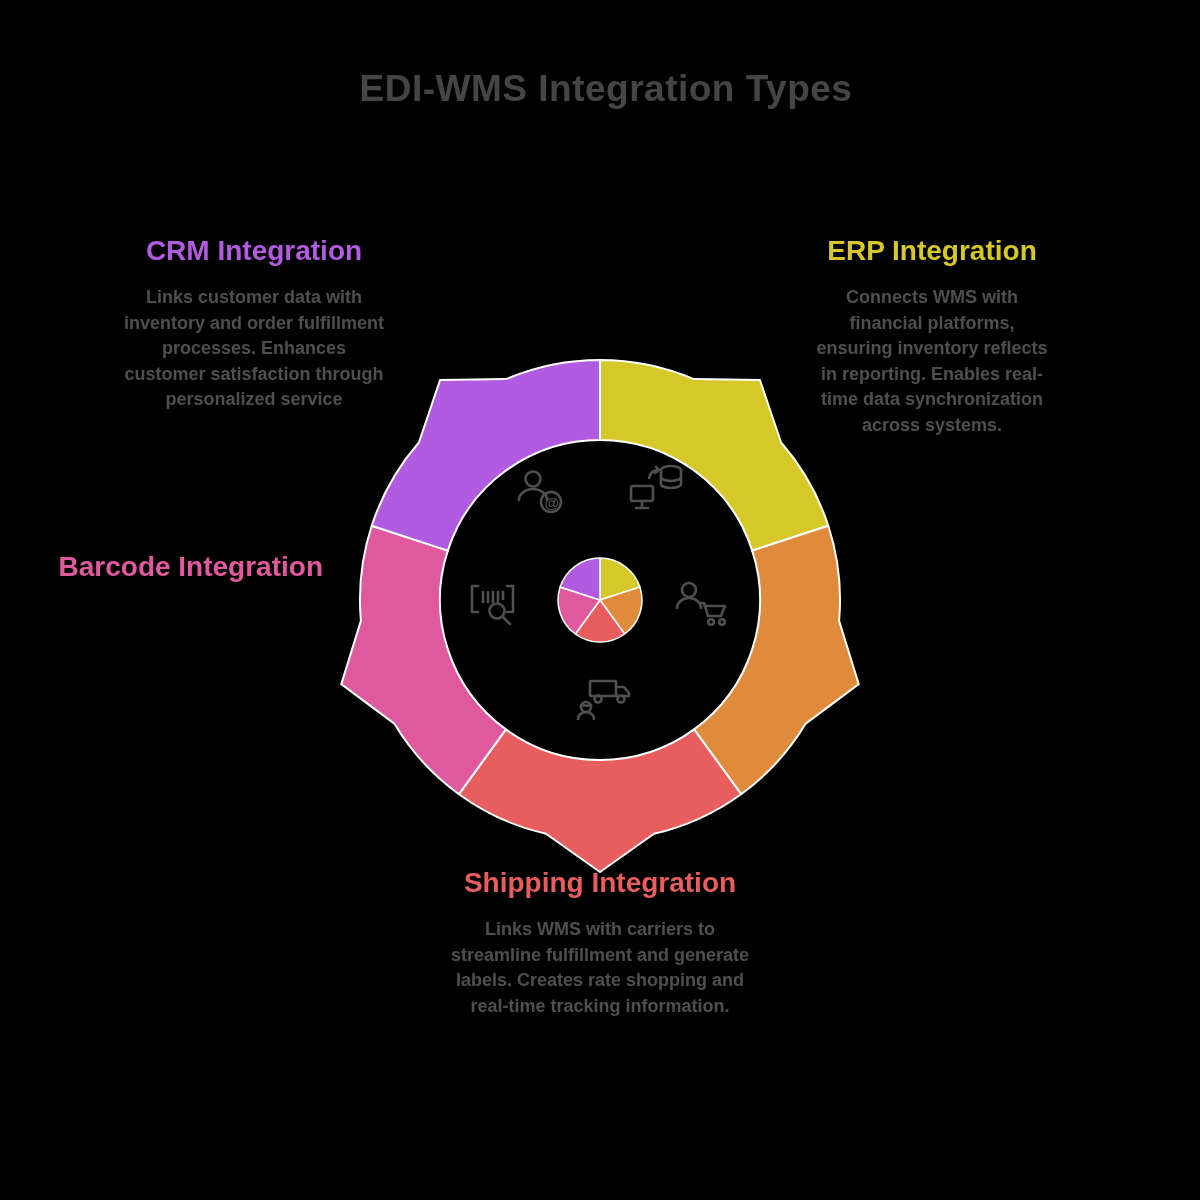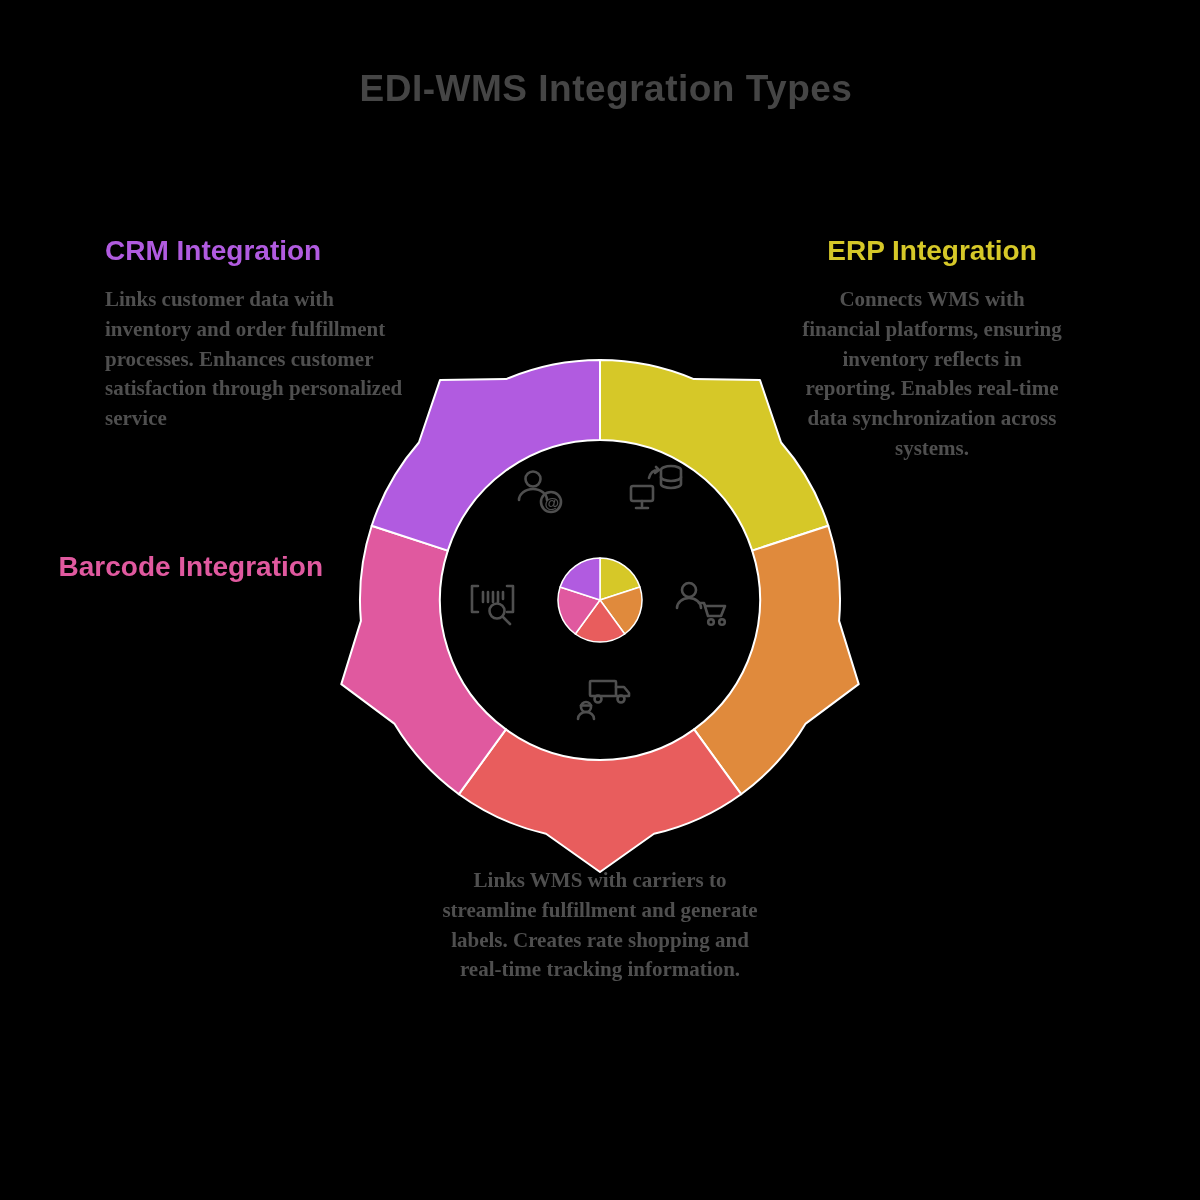--- a/index.html
+++ b/index.html
@@ -6,22 +6,22 @@
   .canvas{
     position:relative;width:1200px;height:1200px;background:#000;
     font-family:"Liberation Sans","DejaVu Sans",sans-serif;overflow:hidden;
   }
   .title{
     position:absolute;top:62px;left:0;width:100%;text-align:center;
     margin:6px;font-size:37px;font-weight:bold;color:#454545;letter-spacing:.5px;
   }
   .block{position:absolute;}
   .block h2{margin:0 0 18px 0;font-size:28px;font-weight:bold;line-height:1.18;}
-  .block p{margin:0;font-size:21px;line-height:1.42;color:#4f4f4f;font-weight:bold;font-family:Liberation Serif, serif;}
-  .crm{left:105px;top:234px;width:298px;text-align:left;}
+  .block p{margin:14px;font-size:18px;line-height:1.42;color:#4f4f4f;font-weight:bold;}
+  .crm{left:105px;top:234px;width:298px;text-align:center;}
   .erp{left:800px;top:234px;width:264px;text-align:center;}
   .marketplace{left:883px;top:550px;width:274px;text-align:left;}
   .barcode{left:45px;top:550px;width:278px;text-align:right;}
   .shipping{left:428px;top:866px;width:344px;text-align:center;}
   .wheel{position:absolute;left:250px;top:250px;width:700px;height:700px;}
   .seg{stroke:#ffffff;stroke-width:2;stroke-linejoin:round;}
   .wedge{stroke:#ffffff;stroke-width:1.5;stroke-linejoin:round;}
   .icon{fill:none;stroke-width:2.6;stroke-linecap:round;stroke-linejoin:round;}
 </style>
 </head>
@@ -42,20 +42,21 @@
   </div>
 
   <div class="block marketplace">
   </div>
 
   <div class="block barcode">
     <h2 style="color: rgb(224, 89, 159);">Barcode Integration</h2>
   </div>
 
   <div class="block shipping">
+    <h2 style="color: rgb(232, 93, 93);">Shipping Integration</h2>
     <p>Links WMS with carriers to streamline fulfillment and generate labels. Creates rate shopping and real-time tracking information.</p>
   </div>
 
   <svg class="wheel" viewBox="-350 -350 700 700">
 
     <path class="seg" d="M 0 -160 L 0 -240 A 240 240 0 0 1 93.8 -220.9 L 159.9 -220.1 L 181.1 -157.5 A 240 240 0 0 1 228.3 -74.2 L 152.2 -49.4 A 160 160 0 0 0 0 -160 Z" fill="#d6c828"></path>
     <path class="seg" d="M 152.2 -49.4 L 228.3 -74.2 A 240 240 0 0 1 239.1 20.9 L 258.7 84.1 L 205.7 123.6 A 240 240 0 0 1 141.1 194.2 L 94.1 129.4 A 160 160 0 0 0 152.2 -49.4 Z" fill="#e08a3c"></path>
     <path class="seg" d="M 94.1 129.4 L 141.1 194.2 A 240 240 0 0 1 54 233.8 L 0 272 L -54 233.8 A 240 240 0 0 1 -141.1 194.2 L -94.1 129.4 A 160 160 0 0 0 94.1 129.4 Z" fill="#e85d5d"></path>
     <path class="seg" d="M -94.1 129.4 L -141.1 194.2 A 240 240 0 0 1 -205.7 123.6 L -258.7 84.1 L -239.1 20.9 A 240 240 0 0 1 -228.3 -74.2 L -152.2 -49.4 A 160 160 0 0 0 -94.1 129.4 Z" fill="#e0599f"></path>
     <path class="seg" d="M -152.2 -49.4 L -228.3 -74.2 A 240 240 0 0 1 -181.1 -157.5 L -159.9 -220.1 L -93.8 -220.9 A 240 240 0 0 1 0 -240 L 0 -160 A 160 160 0 0 0 -152.2 -49.4 Z" fill="#b15be0"></path>

